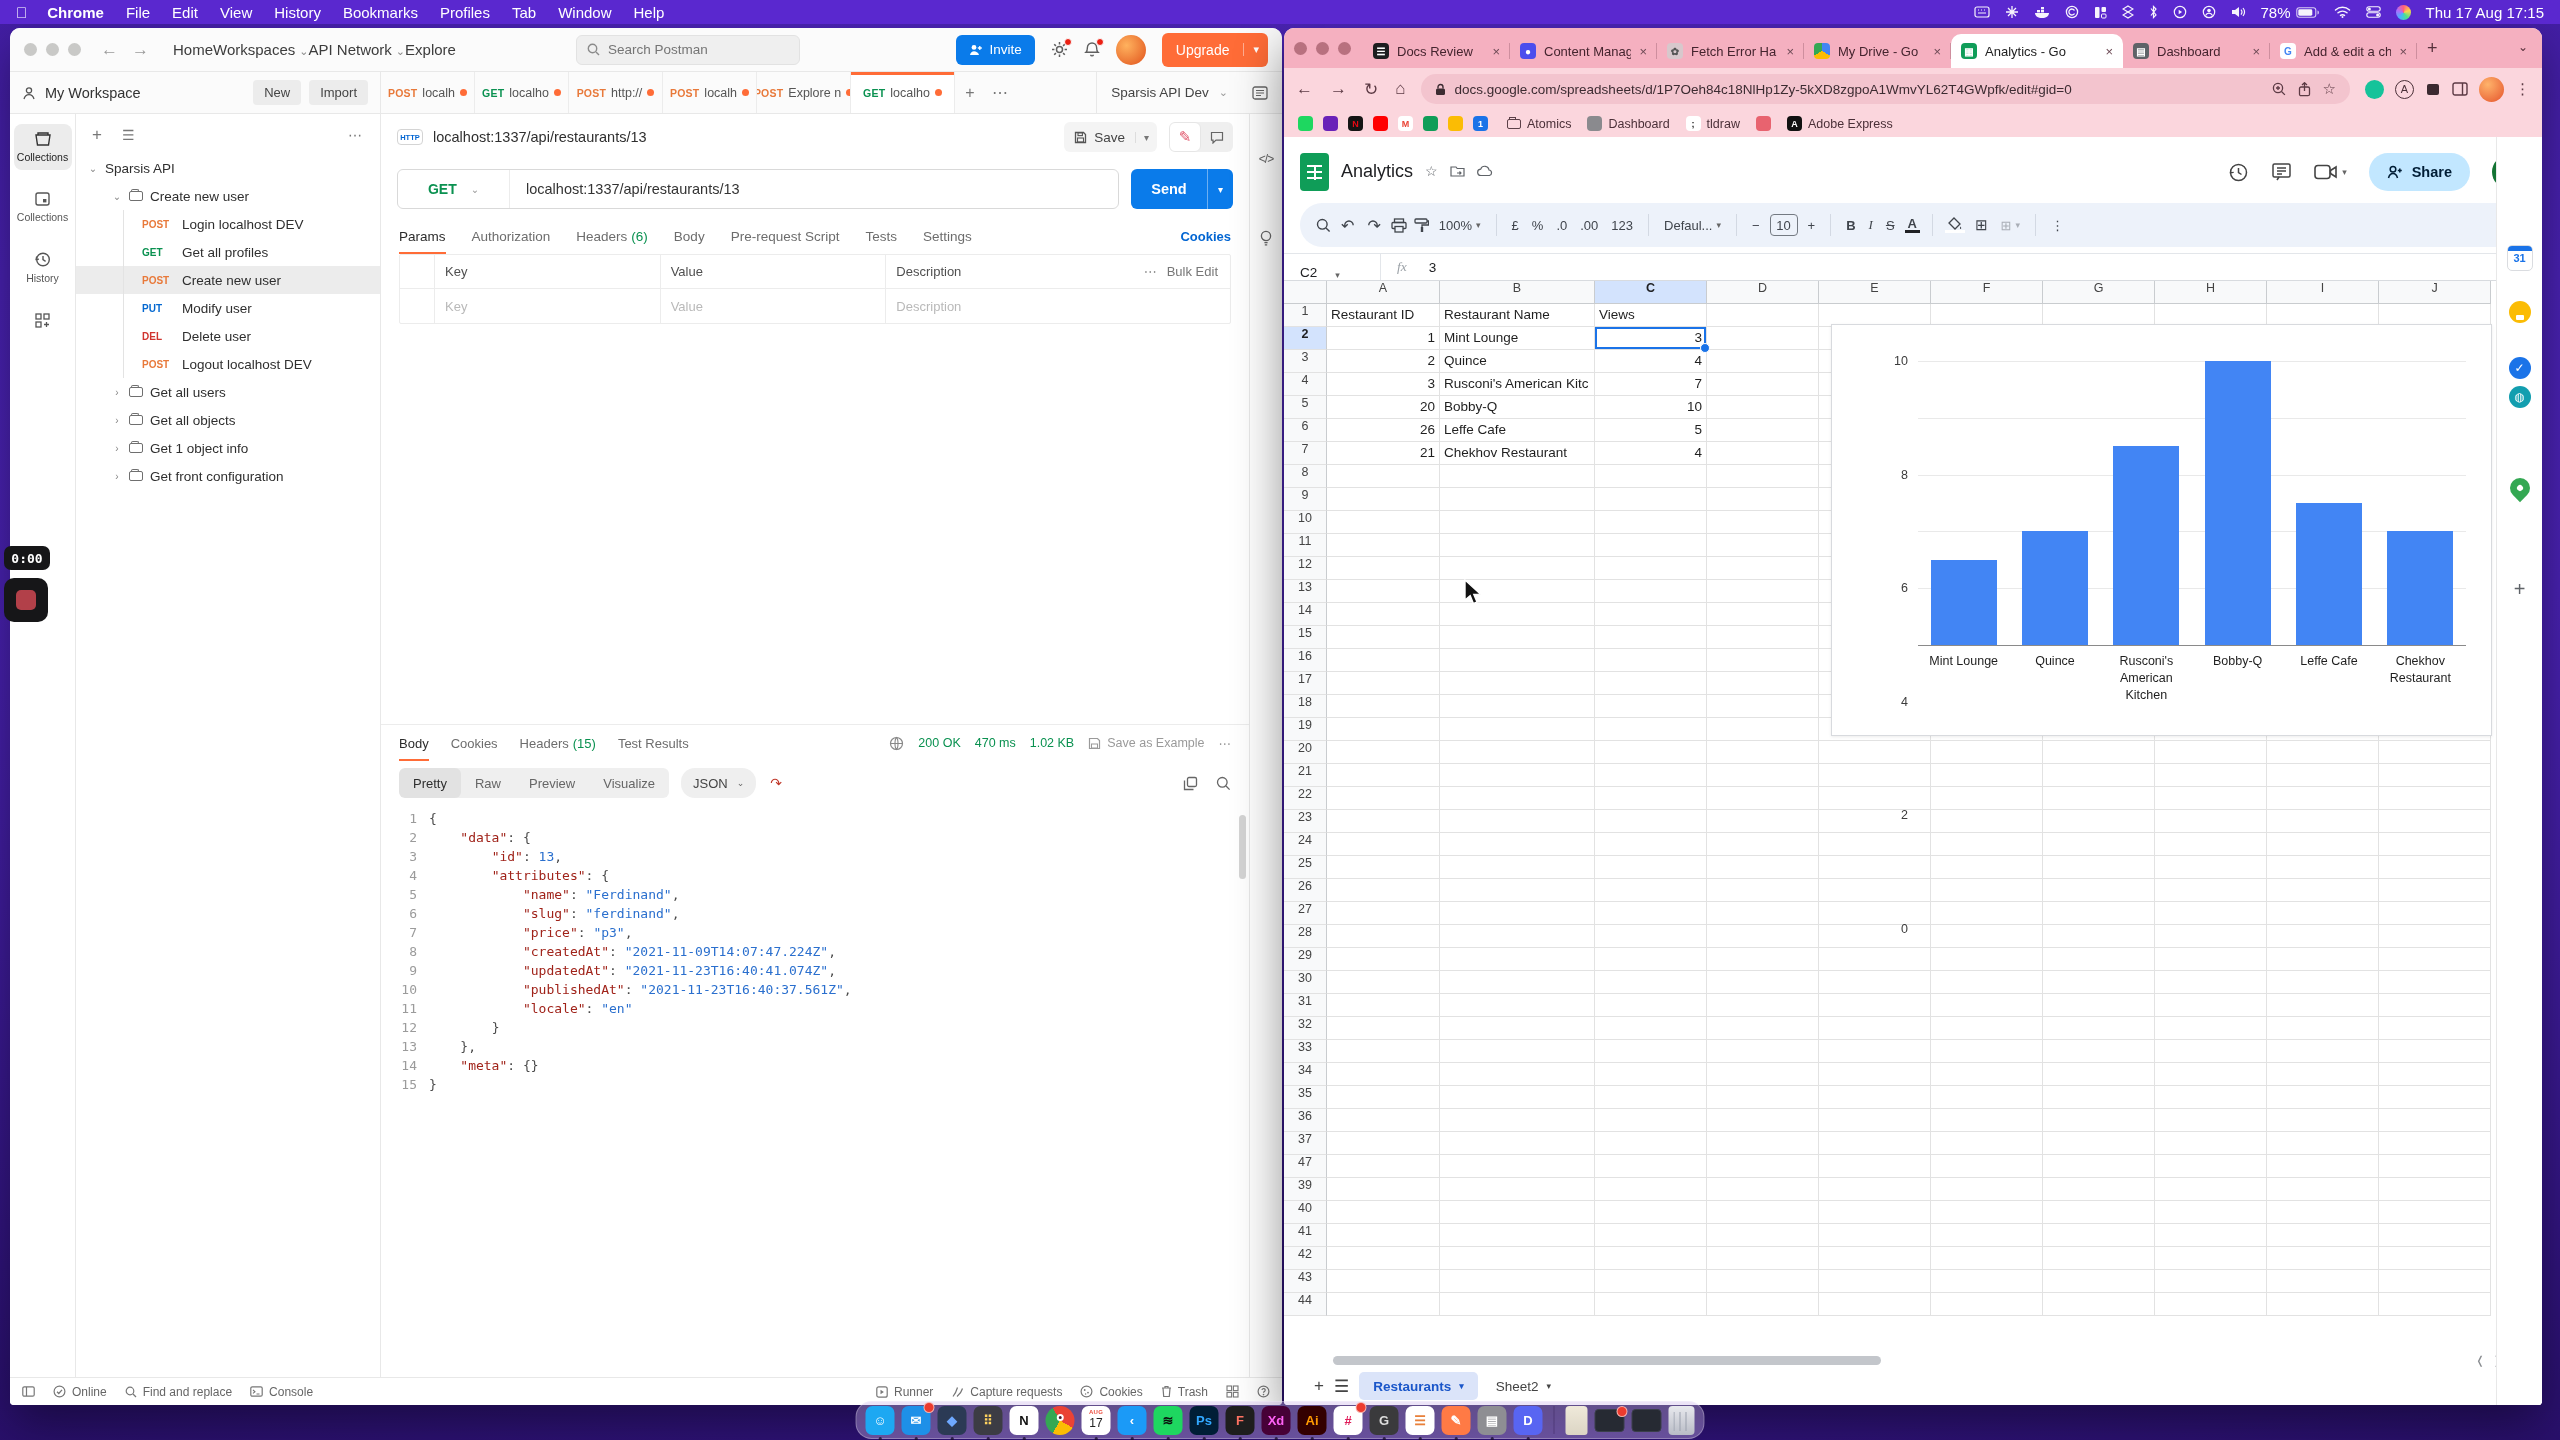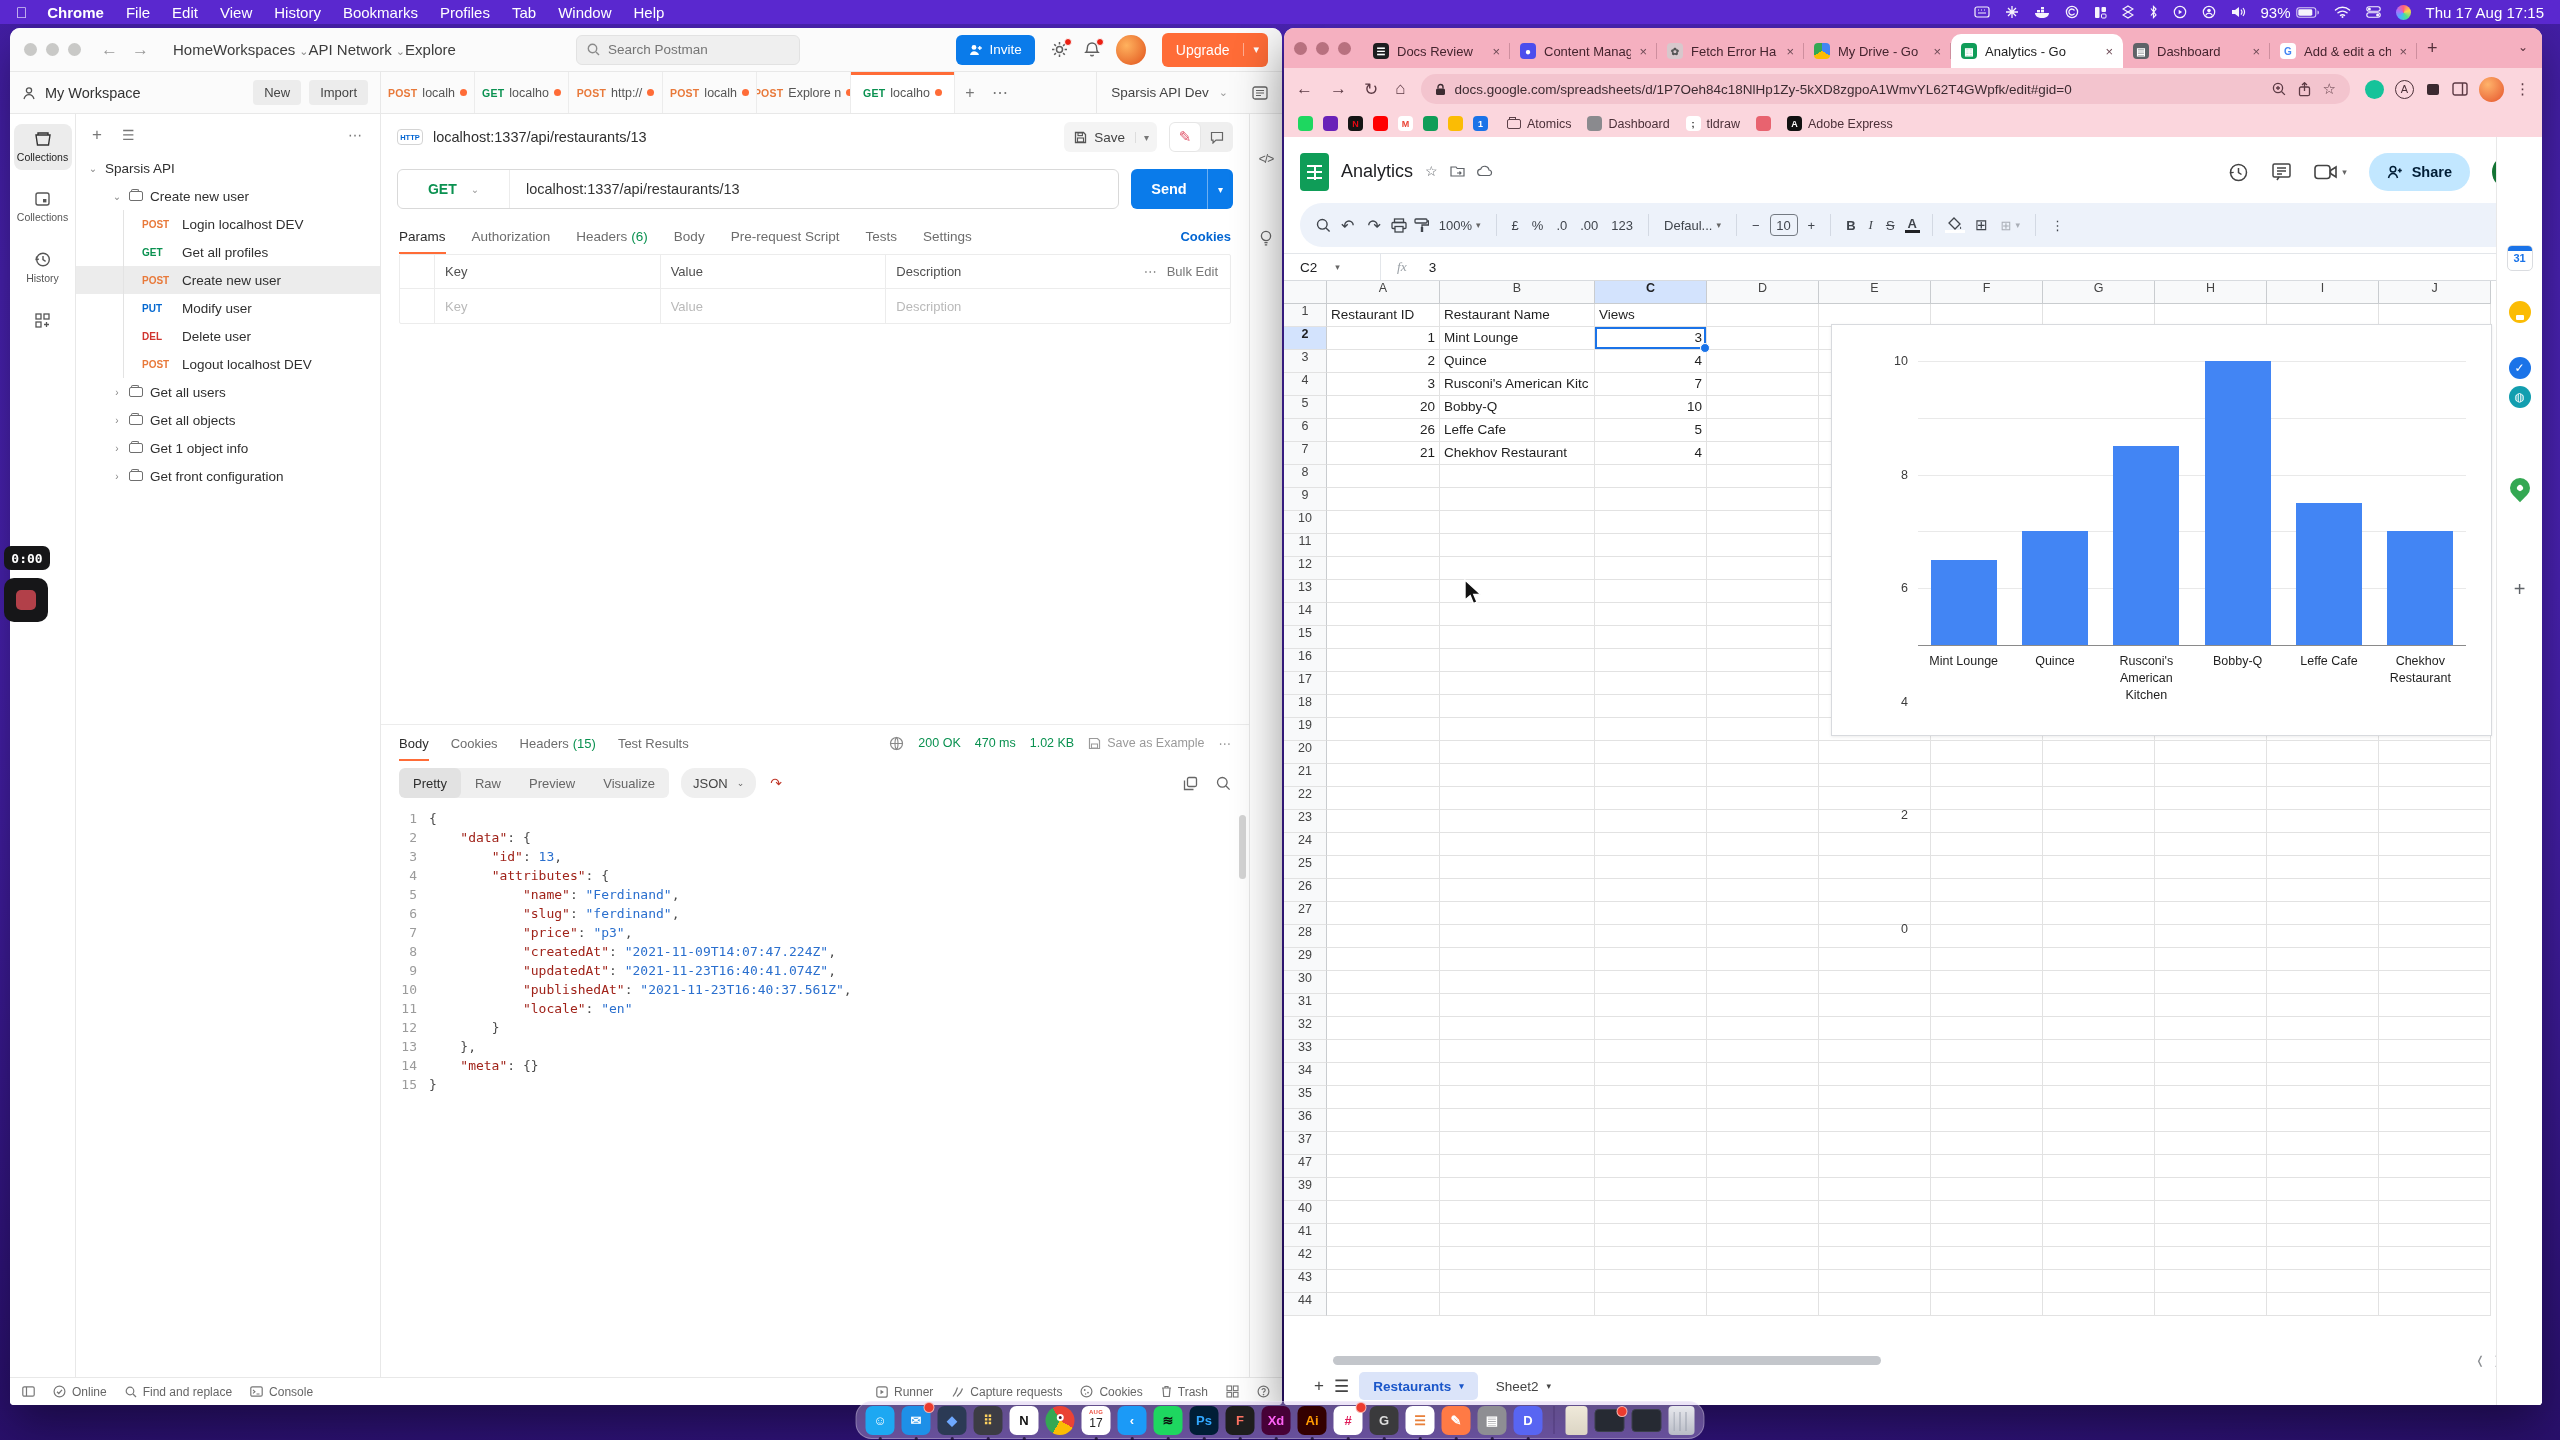--- a/index.html
+++ b/index.html
@@ -179,21 +179,21 @@
 .tb-sep{width:1px;height:22px;background:#d3d9e3;margin:0 5px}
 .tb-item{display:flex;align-items:center;gap:4px;padding:0 3px}
 .tb-chev{font-size:9px;color:#666}
 .fontsize-box{width:28px;height:22px;border:1px solid #747a82;border-radius:4px;display:flex;align-items:center;justify-content:center;background:#fff0}
 .tb-b{font-weight:700}.tb-i{font-style:italic;font-family:"Liberation Serif",serif}
 .tb-strike{text-decoration:line-through}
 .tb-A{font-weight:600;border-bottom:3px solid #202124;line-height:1}
 .tb-fill{font-weight:600;border-bottom:3px solid #fff;line-height:1}
 .sh-collapse{margin-left:auto;color:#555}
 .sh-formula{height:28px;border-top:1px solid #e3e6ea;border-bottom:1px solid #d8dbdf;display:flex;align-items:center;font-size:13.5px;color:#202124}
-.namebox{width:96px;padding-left:16px;display:flex;align-items:center;gap:18px;height:100%}
+.namebox{width:96px;padding-left:16px;display:flex;align-items:flex-end;gap:18px;height:100%}
 .namebox .chev{font-size:9px;color:#666}
 .fx{font-style:italic;color:#9aa0a6;font-family:"Liberation Serif",serif;padding:0 16px;border-left:1px solid #e3e6ea;height:100%;display:flex;align-items:center}
 .fval{padding-left:6px}
 .sh-gridwrap{flex:1;position:relative;overflow:hidden;min-height:0}
 .grid{position:absolute;left:0;top:0;display:grid;grid-template-columns:43px 113px 155px 112px 112px repeat(6,112px);grid-auto-rows:23px;font-size:13.5px;color:#1f1f1f}
 .gcell{border-right:1px solid #e2e2e2;border-bottom:1px solid #e2e2e2;padding:0 4px;line-height:22px;white-space:nowrap;overflow:hidden;background:#fff}
 .ghead{background:#f8f9fa;border-right:1px solid #c9cccf;border-bottom:1px solid #c9cccf;text-align:center;color:#444;font-size:12.5px}
 .ghead.selcol{background:#d3e3fd;color:#202124;font-weight:700}
 .grownum{background:#f8f9fa;border-right:1px solid #c9cccf;border-bottom:1px solid #e2e2e2;text-align:center;color:#444;font-size:12.5px}
 .grownum.selrow{background:#d3e3fd;font-weight:700;color:#202124}
@@ -313,21 +313,21 @@
       <svg class="svgi" width="14" height="14" viewBox="0 0 14 14">
           <circle cx="7" cy="7" r="5.7" fill="none" stroke="#fff" stroke-width="1.2"></circle>
           <circle cx="7" cy="5.5" r="1.8" fill="#fff"></circle>
           <path d="M3.5 10.5c.8-1.6 2-2.3 3.5-2.3s2.7.7 3.5 2.3" fill="none" stroke="#fff" stroke-width="1.2"></path>
         </svg>
       <svg class="svgi" width="15" height="12" viewBox="0 0 15 12">
           <path d="M1 4h3l4-3v10L4 8H1z" fill="#fff"></path>
           <path d="M10 3.5a4 4 0 0 1 0 5M12 2a6.5 6.5 0 0 1 0 8" fill="none" stroke="#fff" stroke-width="1.2"></path>
         </svg>
       <span class="mb-batt">
-        <span>93%</span>
+        <span>78%</span>
         <svg class="svgi" width="23" height="11" viewBox="0 0 23 11">
             <rect x="0.8" y="0.8" width="19" height="9.4" rx="2.5" fill="none" stroke="#fff" stroke-width="1.1" opacity=".8"></rect>
             <rect x="2.3" y="2.3" width="14" height="6.4" rx="1.4" fill="#fff"></rect>
             <path d="M21.5 3.5v4c1-.4 1.4-1 1.4-2s-.4-1.6-1.4-2z" fill="#fff" opacity=".8"></path>
           </svg>
       </span>
       <svg class="svgi" width="17" height="12" viewBox="0 0 17 12">
           <path d="M1.5 4A10.5 10.5 0 0 1 15.5 4M4 6.8a7 7 0 0 1 9 0M6.5 9.4a3.4 3.4 0 0 1 4 0" fill="none" stroke="#fff" stroke-width="1.5" stroke-linecap="round"></path>
           <circle cx="8.5" cy="11" r="1" fill="#fff"></circle>
         </svg>

